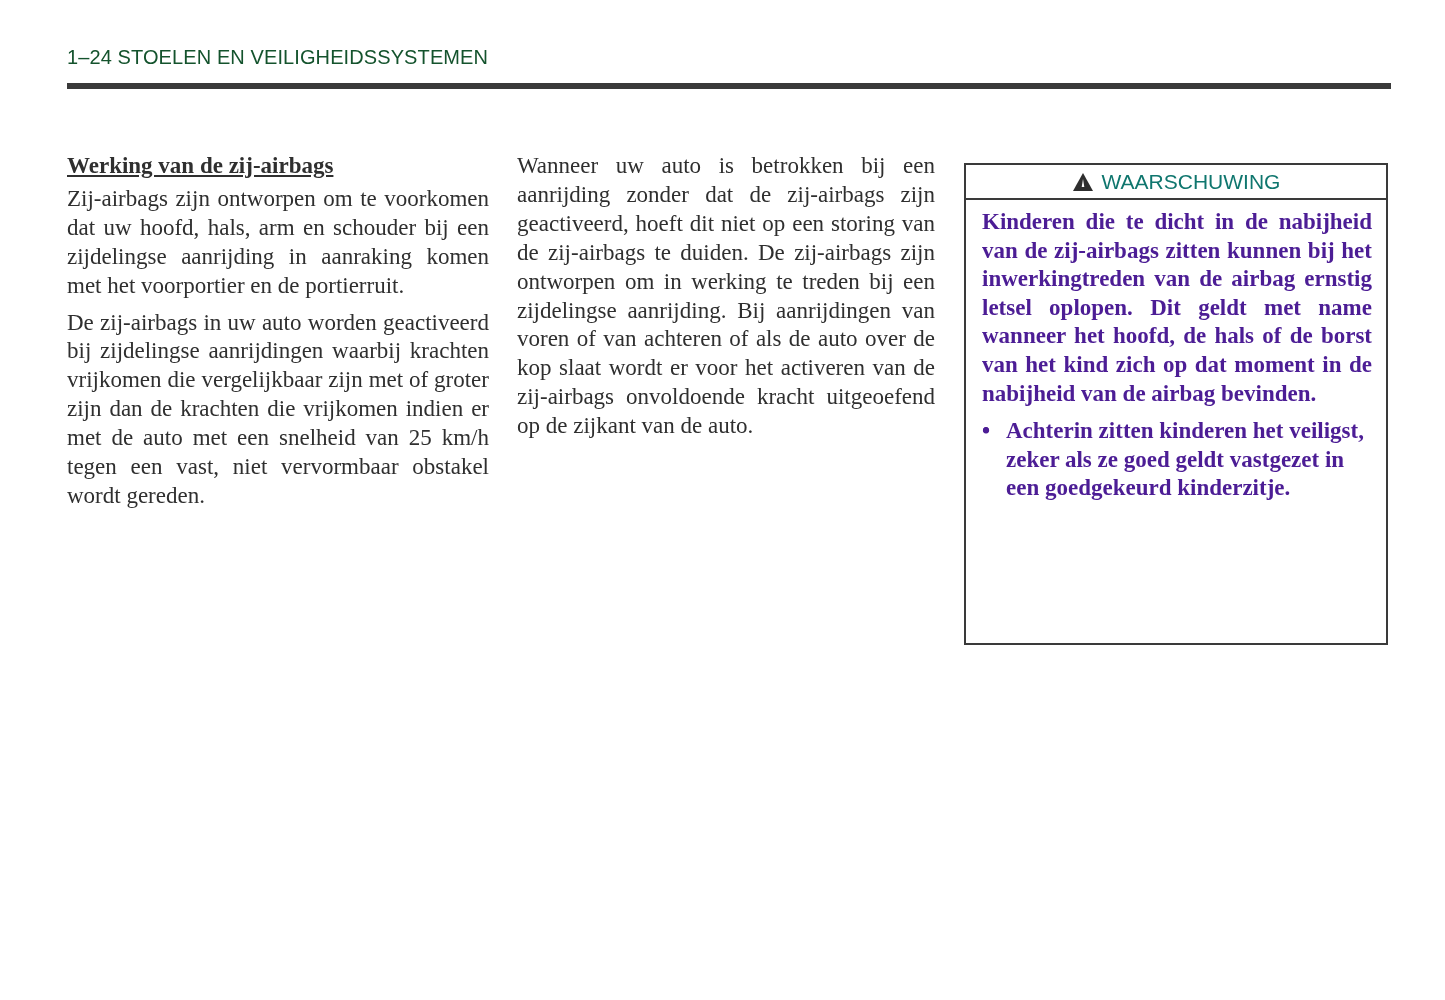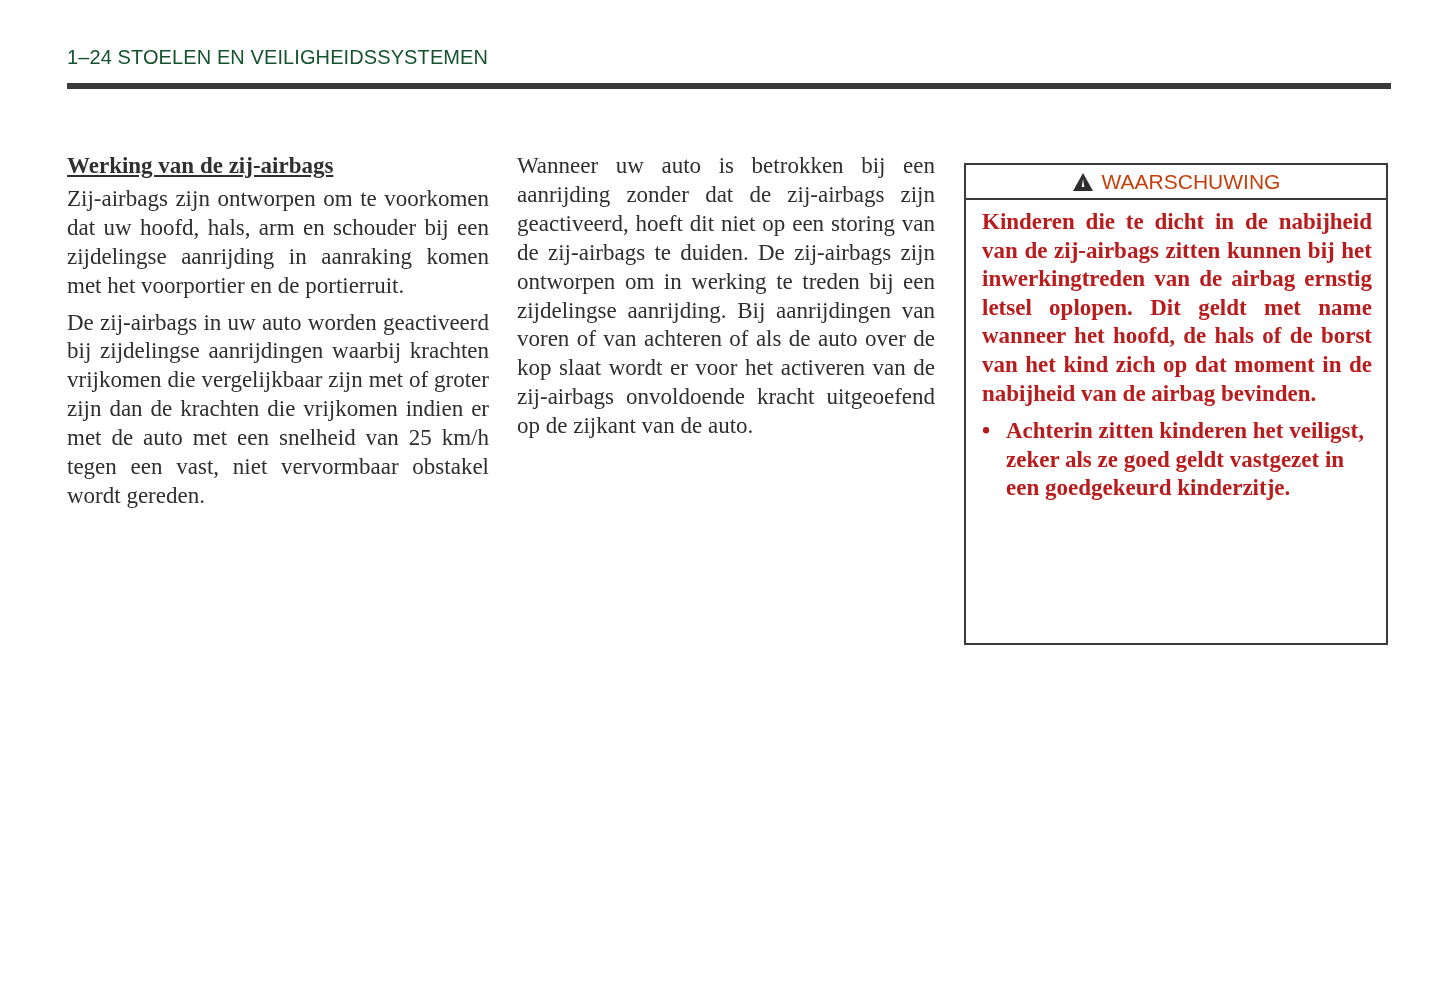--- a/index.html
+++ b/index.html
@@ -5,23 +5,23 @@
   html, body { margin: 0; padding: 0; background: #ffffff; }
   body { width: 1445px; height: 1000px; position: relative; overflow: hidden; color: #2a2a2a; }
   .header { position: absolute; left: 67px; top: 46px; font-family: "Liberation Sans", sans-serif; font-size: 20px; color: #14532d; letter-spacing: 0.1px; }
   .header-rule { position: absolute; left: 67px; top: 83px; width: 1324px; height: 6px; background: #3a3a3a; }
   .col { position: absolute; font-family: "Liberation Serif", serif; font-size: 23px; line-height: 28.9px; color: #2f2f2f; text-align: justify; }
   .col p { margin: 0 0 8px 0; }
   .col1 { left: 67px; top: 152px; width: 422px; }
   .col2 { left: 517px; top: 152px; width: 418px; }
   .section-title { font-weight: bold; text-decoration: underline; font-size: 23px; margin-bottom: 4px; text-align: left; }
   .warn { position: absolute; left: 964px; top: 163px; width: 424px; height: 482px; border: 2px solid #3a3a3a; box-sizing: border-box; }
-  .warn-head { height: 33px; border-bottom: 2px solid #3a3a3a; display: flex; align-items: center; justify-content: center; font-family: "Liberation Sans", sans-serif; font-size: 21px; color: #c2410c; }
+  .warn-head { height: 33px; border-bottom: 2px solid #3a3a3a; display: flex; align-items: center; justify-content: center; font-family: "Liberation Sans", sans-serif; font-size: 21px; color: #0f766e; }
   .warn-icon { width: 22px; height: 20px; margin-right: 8px; }
-  .warn-body { padding: 8px 14px 0 16px; font-family: "Liberation Serif", serif; font-weight: bold; font-size: 23px; line-height: 28.6px; color: #b91c1c; }
+  .warn-body { padding: 8px 14px 0 16px; font-family: "Liberation Serif", serif; font-weight: bold; font-size: 23px; line-height: 28.6px; color: #4c1d95; }
   .warn-body .lead { text-align: justify; margin: 0 0 8px 0; }
   .warn-body ul { margin: 0; padding: 0; list-style: none; }
   .warn-body li { position: relative; padding-left: 24px; margin-bottom: 9px; text-align: left; }
   .warn-body li .bullet { position: absolute; left: 0; top: 0; }
 </style>
 </head>
 <body>
 
 <div>
   <div class="header">1–24 STOELEN EN VEILIGHEIDSSYSTEMEN</div>

